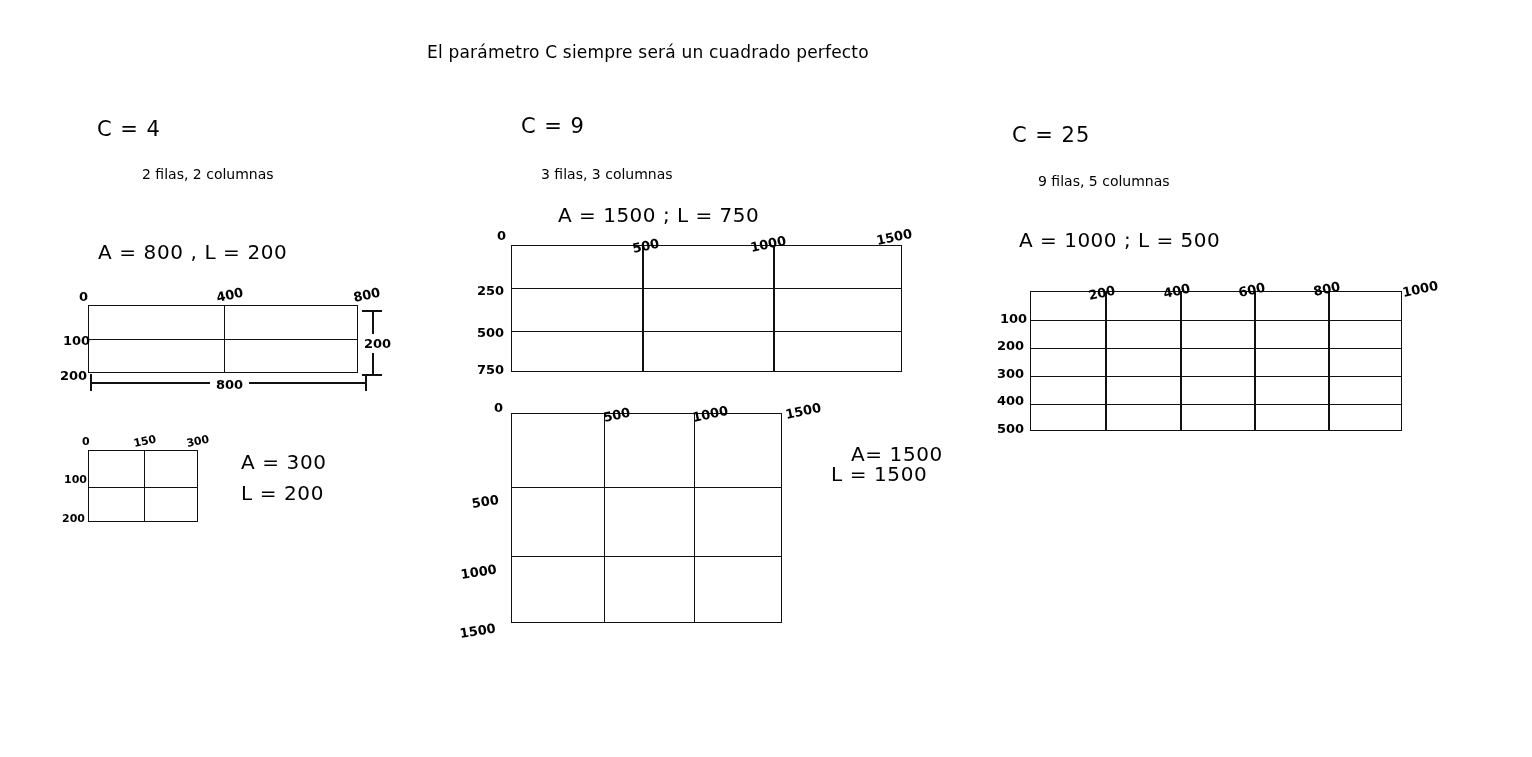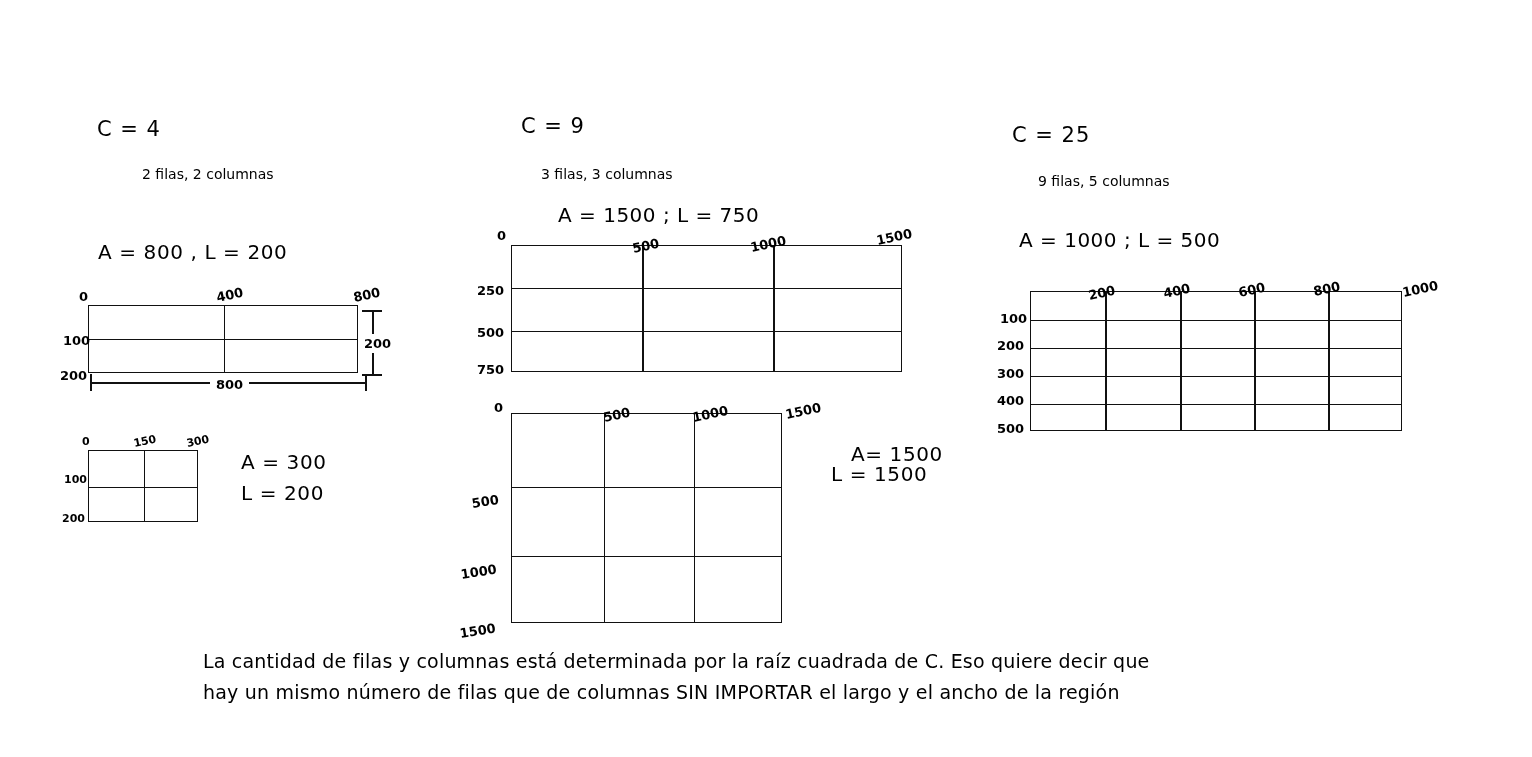--- a/index.html
+++ b/index.html
@@ -102,20 +102,21 @@
     height: 0;
   }
   .rot-10 { transform: rotate(-12deg); transform-origin: left bottom; }
   .rot-8 { transform: rotate(-9deg); transform-origin: left bottom; }
 </style>
 </head>
 <body>
 
 <div id="canvas">
 
+  <div class="abs title" style="left:427px; top:42px;">El parámetro C siempre será un cuadrado perfecto</div>
 
   <div class="abs case-title" style="left:97px; top:117px;">C = 4</div>
   <div class="abs case-sub" style="left:142px; top:166px;">2 filas, 2 columnas</div>
 
   <div class="abs annot-big" style="left:98px; top:240px;">A = 800 ,  L = 200</div>
 
   <div class="grid" style="left:88px; top:305px; width:270px; height:68px;">
     <div class="gline-h" style="top:33px;"></div>
     <div class="gline-v" style="left:135px;"></div>
   </div>
@@ -211,16 +212,14 @@
   <div class="abs tick rot-10" style="left:1240px; top:285px;">600</div>
   <div class="abs tick rot-10" style="left:1315px; top:284px;">800</div>
   <div class="abs tick rot-10" style="left:1404px; top:285px;">1000</div>
 
   <div class="abs tick" style="left:1000px; top:311px;">100</div>
   <div class="abs tick" style="left:997px; top:338px;">200</div>
   <div class="abs tick" style="left:997px; top:366px;">300</div>
   <div class="abs tick" style="left:997px; top:393px;">400</div>
   <div class="abs tick" style="left:997px; top:421px;">500</div>
 
-  <div class="abs bottom-text" style="left:203px; top:646px;">La cantidad de filas y columnas está determinada por la raíz cuadrada de C. Eso quiere decir que</div>
-  <div class="abs bottom-text" style="left:203px; top:677px;">hay un mismo número de filas que de columnas SIN IMPORTAR el largo y el ancho de la región</div>
 
 </div>
 
 </body></html>

